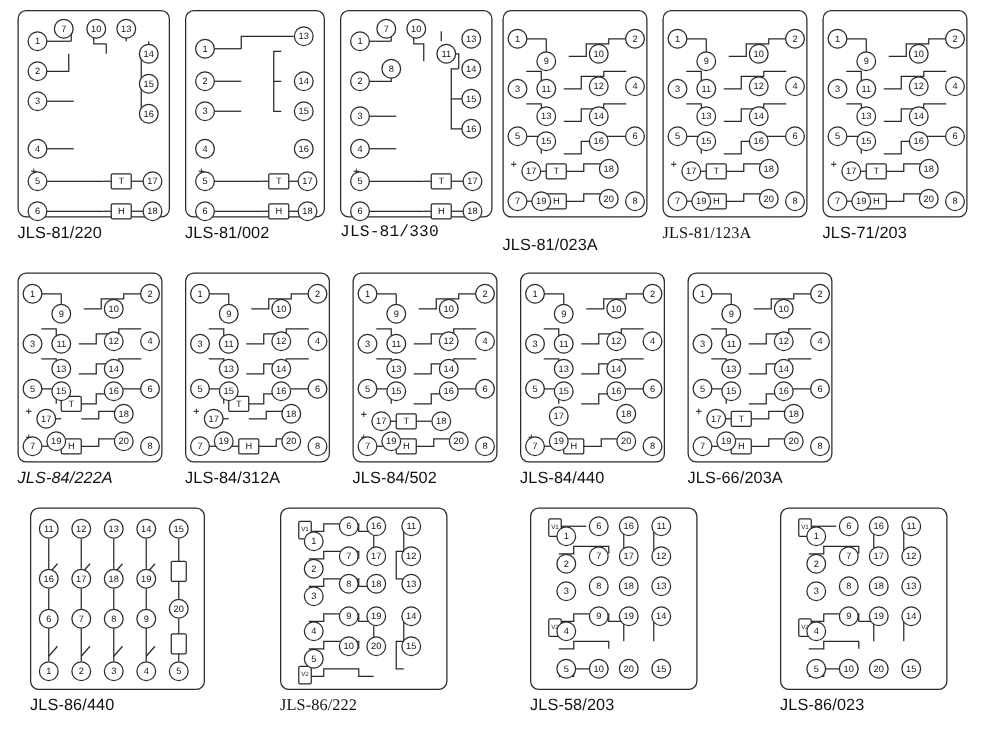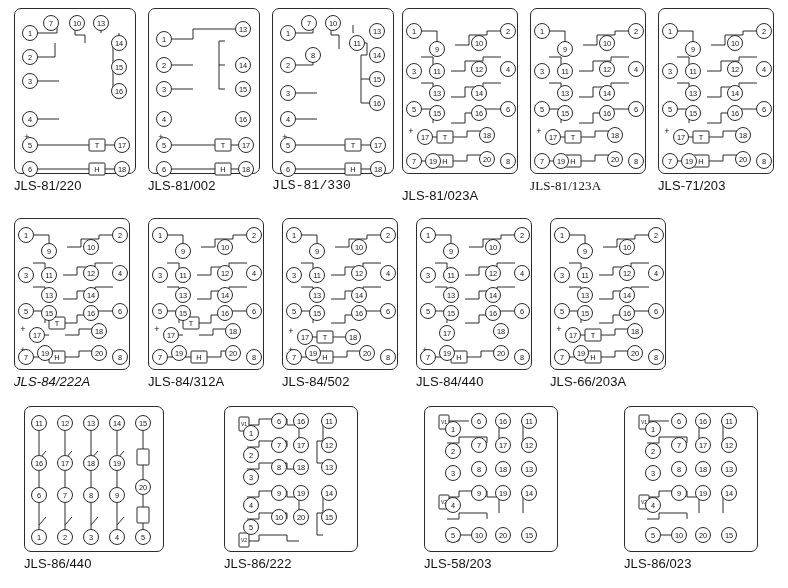--- a/index.html
+++ b/index.html
@@ -914,21 +914,21 @@
               <text class="tnum" x="26" y="120">5</text>
             <circle class="term" cx="54" cy="110" r="7.5"></circle>
               <text class="tnum" x="54" y="110">10</text>
             <circle class="term" cx="76" cy="110" r="7.5"></circle>
               <text class="tnum" x="76" y="110">20</text>
             <circle class="term" cx="104" cy="110" r="7.5"></circle>
               <text class="tnum" x="104" y="110">15</text>
           </g>
         </svg>
       </div>
-      <div class="caption" style="top:150px;">JLS-86/222</div>
+      <div class="caption" style="top:150px;font-family:Liberation Serif, serif;">JLS-86/222</div>
     </div>
 
     <div class="cell" style="left:424px;width:134px;">
       <div class="box" style="width:134px;height:146px;">
         <svg width="134" height="146" viewBox="0 0 134 146">
           <g class="wire">
             <path d="M22,14 H44"></path>
             <path d="M22,36 H34 V30 H62 V36"></path>
             <path d="M74,18 V34"></path>
             <path d="M98,18 V34"></path>

